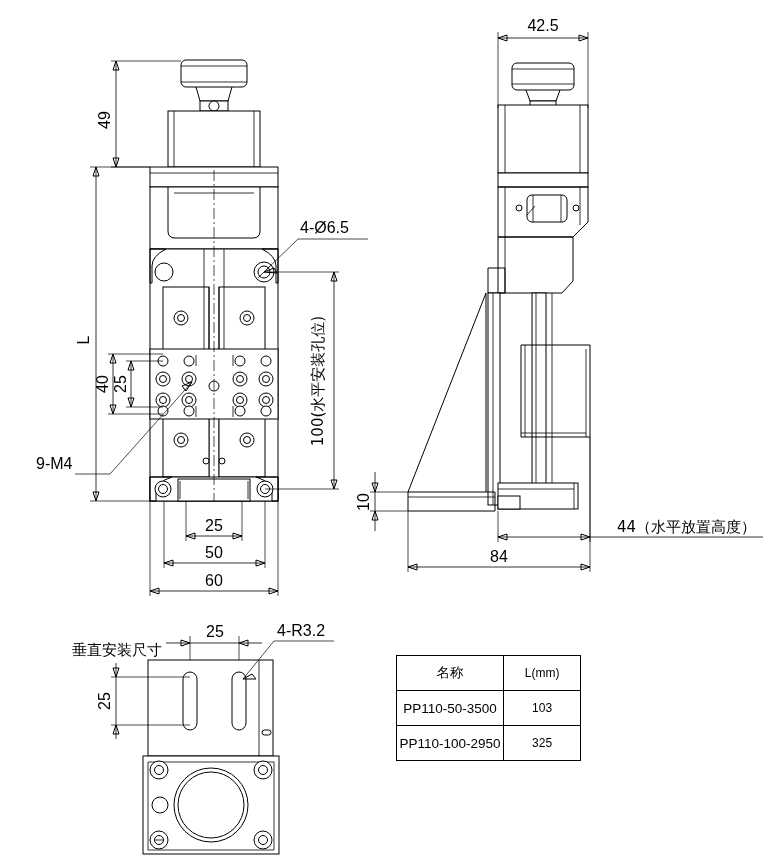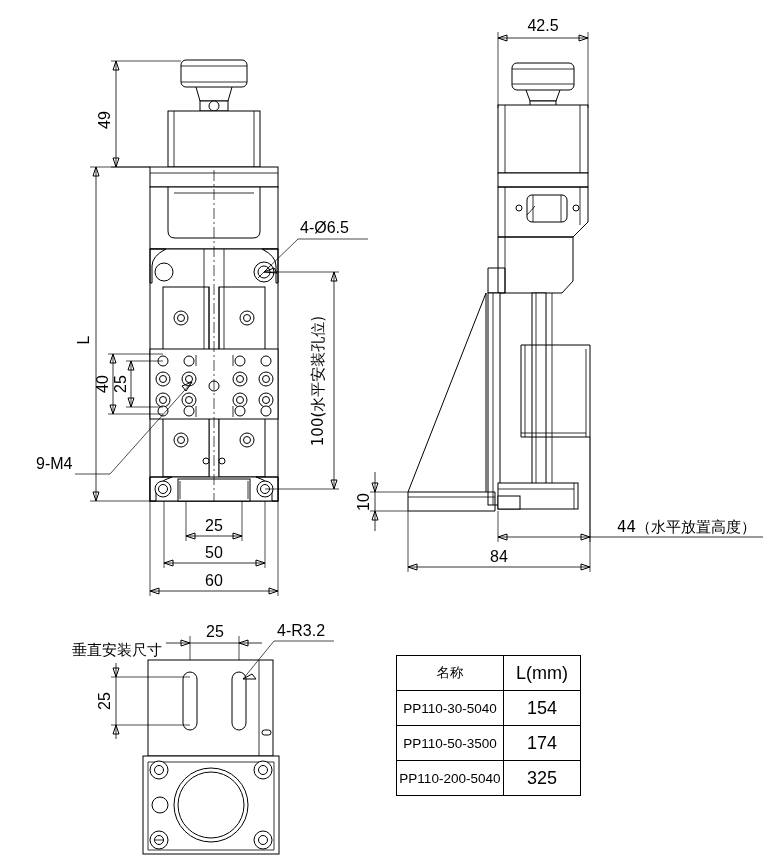--- a/index.html
+++ b/index.html
@@ -56,21 +56,21 @@
   }
   #spec-table td, #spec-table th {
     border: 1px solid #000;
     padding: 0;
     height: 34px;
     text-align: center;
     font-weight: normal;
     color: #000;
   }
   #spec-table .c-name { width: 108px; font-size: 13.5px; }
-  #spec-table .c-len  { width: 77px;  font-size: 18px; }
+  #spec-table .c-len  { width: 77px;  font-size: 12px; }
   #spec-table thead td { font-size: 14px; }
   .cnhead { font-family: Liberation Mono, monospace; font-size: 14px; }
 </style>
 </head>
 <body>
 
 <div id="sheet">
 
 <svg id="drawing" viewBox="0 0 772 867">
 
@@ -443,27 +443,23 @@
 
 <table id="spec-table">
   <thead>
     <tr>
       <td class="c-name cnhead">名称</td>
       <td class="c-len">L(mm)</td>
     </tr>
   </thead>
   <tbody>
     <tr>
-      <td class="c-name">PP110-30-5040</td>
-      <td class="c-len">154</td>
+      <td class="c-name">PP110-50-3500</td>
+      <td class="c-len">103</td>
     </tr>
     <tr>
-      <td class="c-name">PP110-50-3500</td>
-      <td class="c-len">174</td>
-    </tr>
-    <tr>
-      <td class="c-name">PP110-200-5040</td>
+      <td class="c-name">PP110-100-2950</td>
       <td class="c-len">325</td>
     </tr>
   </tbody>
 </table>
 
 </div>
 
 </body></html>

